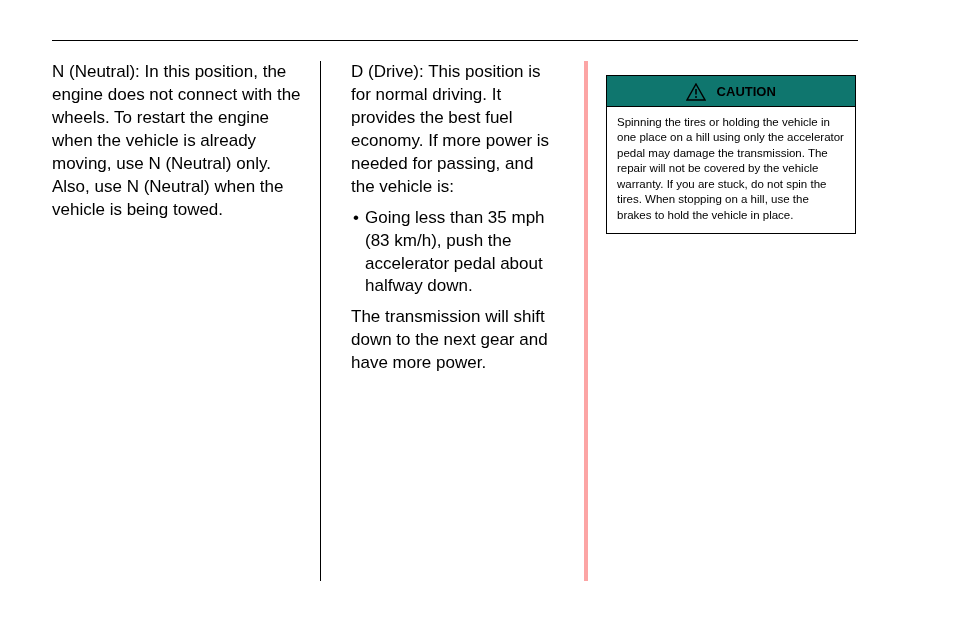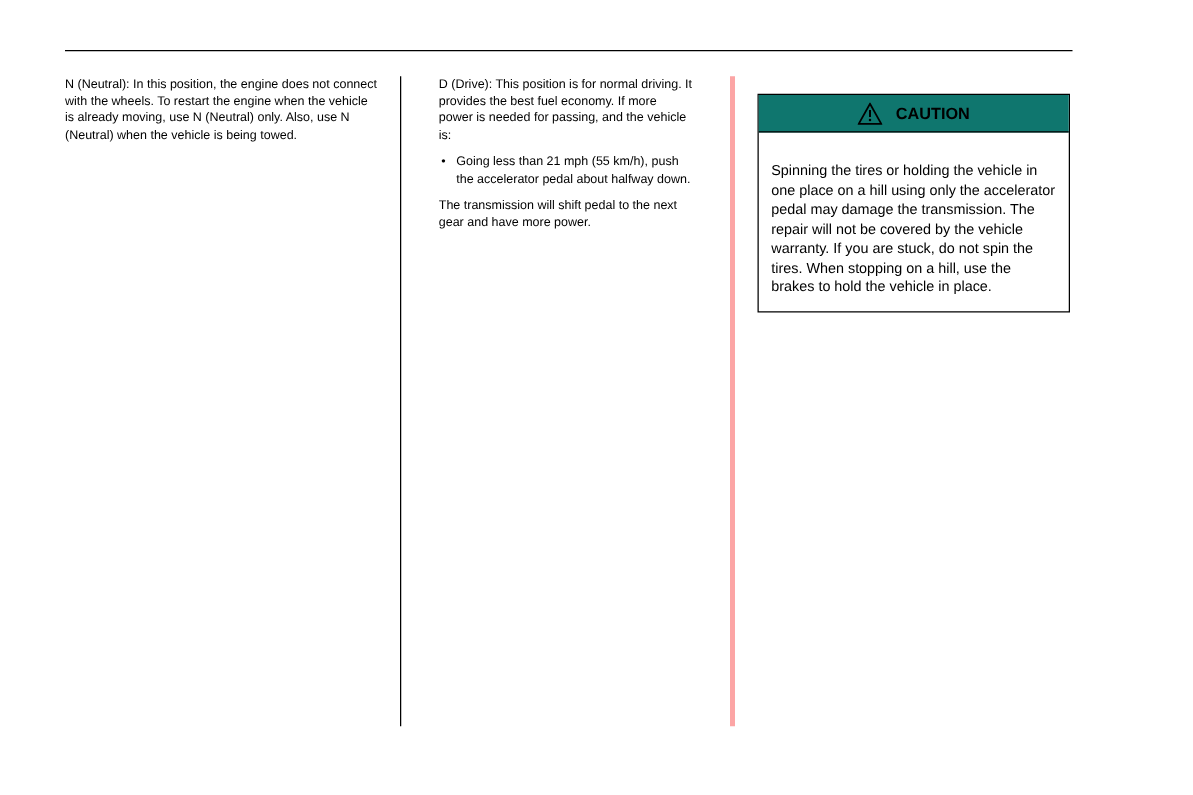--- a/index.html
+++ b/index.html
@@ -31,21 +31,21 @@
   .col {
     width: 268px;
     box-sizing: border-box;
     position: relative;
   }
   .col1 { padding-right: 18px; }
   .col2 { padding: 0 30px; border-left: 1px solid #000; border-right: 4px solid #fca5a5; }
   .col3 { padding-left: 18px; }
 
   .col p, .col li {
-    font-size: 10px;
+    font-size: 17px;
     line-height: 1.35;
     margin: 0 0 8px 0;
   }
   .col ul {
     margin: 0 0 8px 0;
     padding-left: 14px;
   }
   .col ul li {
     list-style: none;
     position: relative;
@@ -73,21 +73,20 @@
     vertical-align: middle;
     margin-right: 6px;
   }
   .caution-header .lbl {
     font-weight: bold;
     font-size: 13px;
     vertical-align: middle;
   }
   .caution-body {
     padding: 8px 10px 10px 10px;
-    margin-top: 16px;
   }
   .caution-body p {
     font-size: 11.5px;
     line-height: 1.35;
     margin: 0 0 8px 0;
   }
   .caution-body p:last-child { margin-bottom: 0; }
 
   .tri svg { display: block; }
 
@@ -102,23 +101,23 @@
 
   <div class="cols">
 
     <div class="col col1">
       <p>N (Neutral): In this position, the engine does not connect with the wheels. To restart the engine when the vehicle is already moving, use N (Neutral) only. Also, use N (Neutral) when the vehicle is being towed.</p>
     </div>
 
     <div class="col col2">
       <p>D (Drive): This position is for normal driving. It provides the best fuel economy. If more power is needed for passing, and the vehicle is:</p>
       <ul>
-        <li>Going less than 21 mph (55 km/h), push the accelerator pedal about halfway down.</li>
+        <li>Going less than 35 mph (83 km/h), push the accelerator pedal about halfway down.</li>
       </ul>
-      <p>The transmission will shift pedal to the next gear and have more power.</p>
+      <p>The transmission will shift down to the next gear and have more power.</p>
     </div>
 
     <div class="col col3">
       <div class="caution-box">
         <div class="caution-header">
           <span class="tri">
             <svg width="20" height="18" viewBox="0 0 20 18">
               <polygon points="10,1 19,17 1,17" fill="none" stroke="#000" stroke-width="1.4"></polygon>
               <line x1="10" y1="6" x2="10" y2="11.5" stroke="#000" stroke-width="1.6"></line>
               <circle cx="10" cy="14" r="1" fill="#000"></circle>

